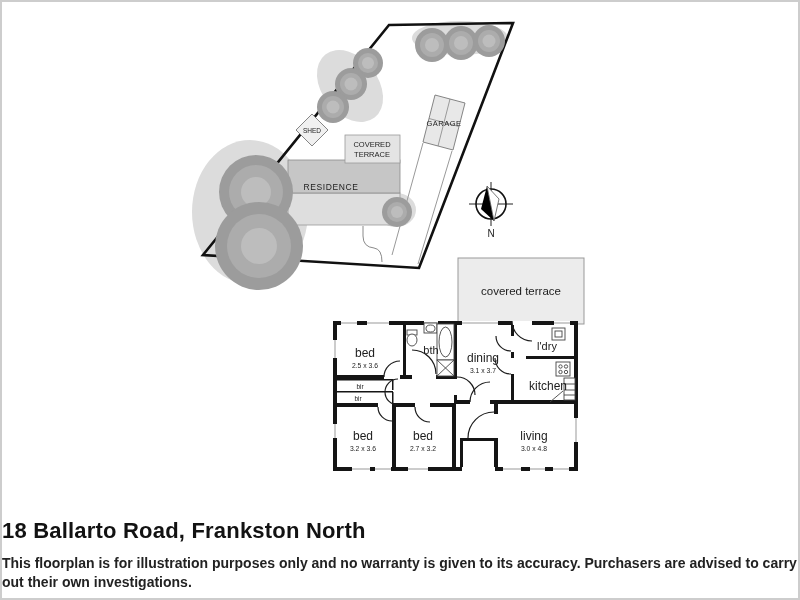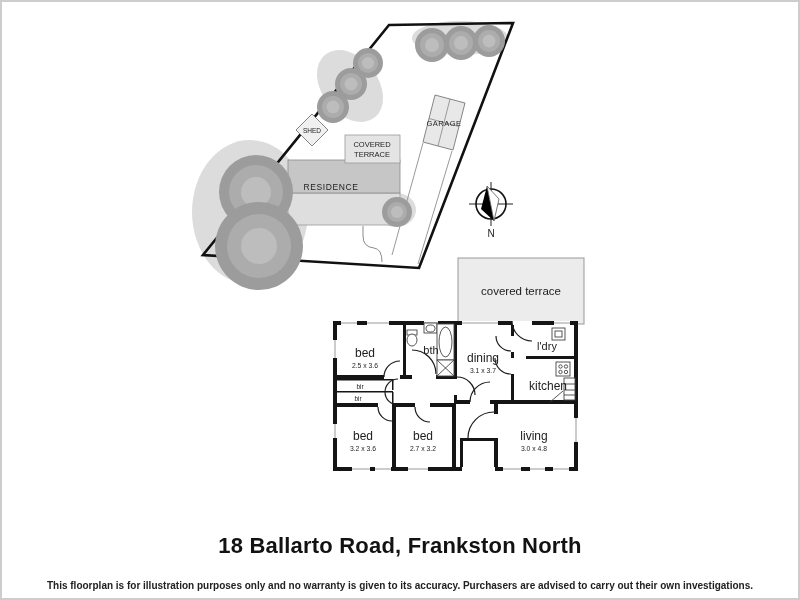--- a/index.html
+++ b/index.html
@@ -3,26 +3,26 @@
 <meta charset="utf-8">
 <style>
   html,body{margin:0;padding:0;background:#fff;}
   .page{
     position:relative;width:796px;height:596px;margin:0;
     background:#ffffff;border:2px solid #cdcdcd;overflow:hidden;
     font-family:"Liberation Sans", sans-serif;
   }
   svg{position:absolute;left:0;top:0;}
   svg text{font-family:"Liberation Sans", sans-serif;fill:#1c1c1c;}
-  .footer{position:absolute;left:0;right:0;bottom:6px;text-align:center;}
+  .footer{position:absolute;left:0;right:0;bottom:6px;}
   .footer .title{
     font-size:22px;font-weight:700;color:#121212;letter-spacing:0.2px;
   }
   .footer .disclaimer{
-    margin-top:20px;font-size:10px;color:#222;line-height:1.35;font-weight:600;
+    margin-top:10px;font-size:14px;color:#222;line-height:1.35;font-weight:600;
   }
 </style>
 </head>
 <body>
 
 <div class="page">
 
 <svg width="796" height="596" viewBox="2 2 796 596">
 
   <g>

